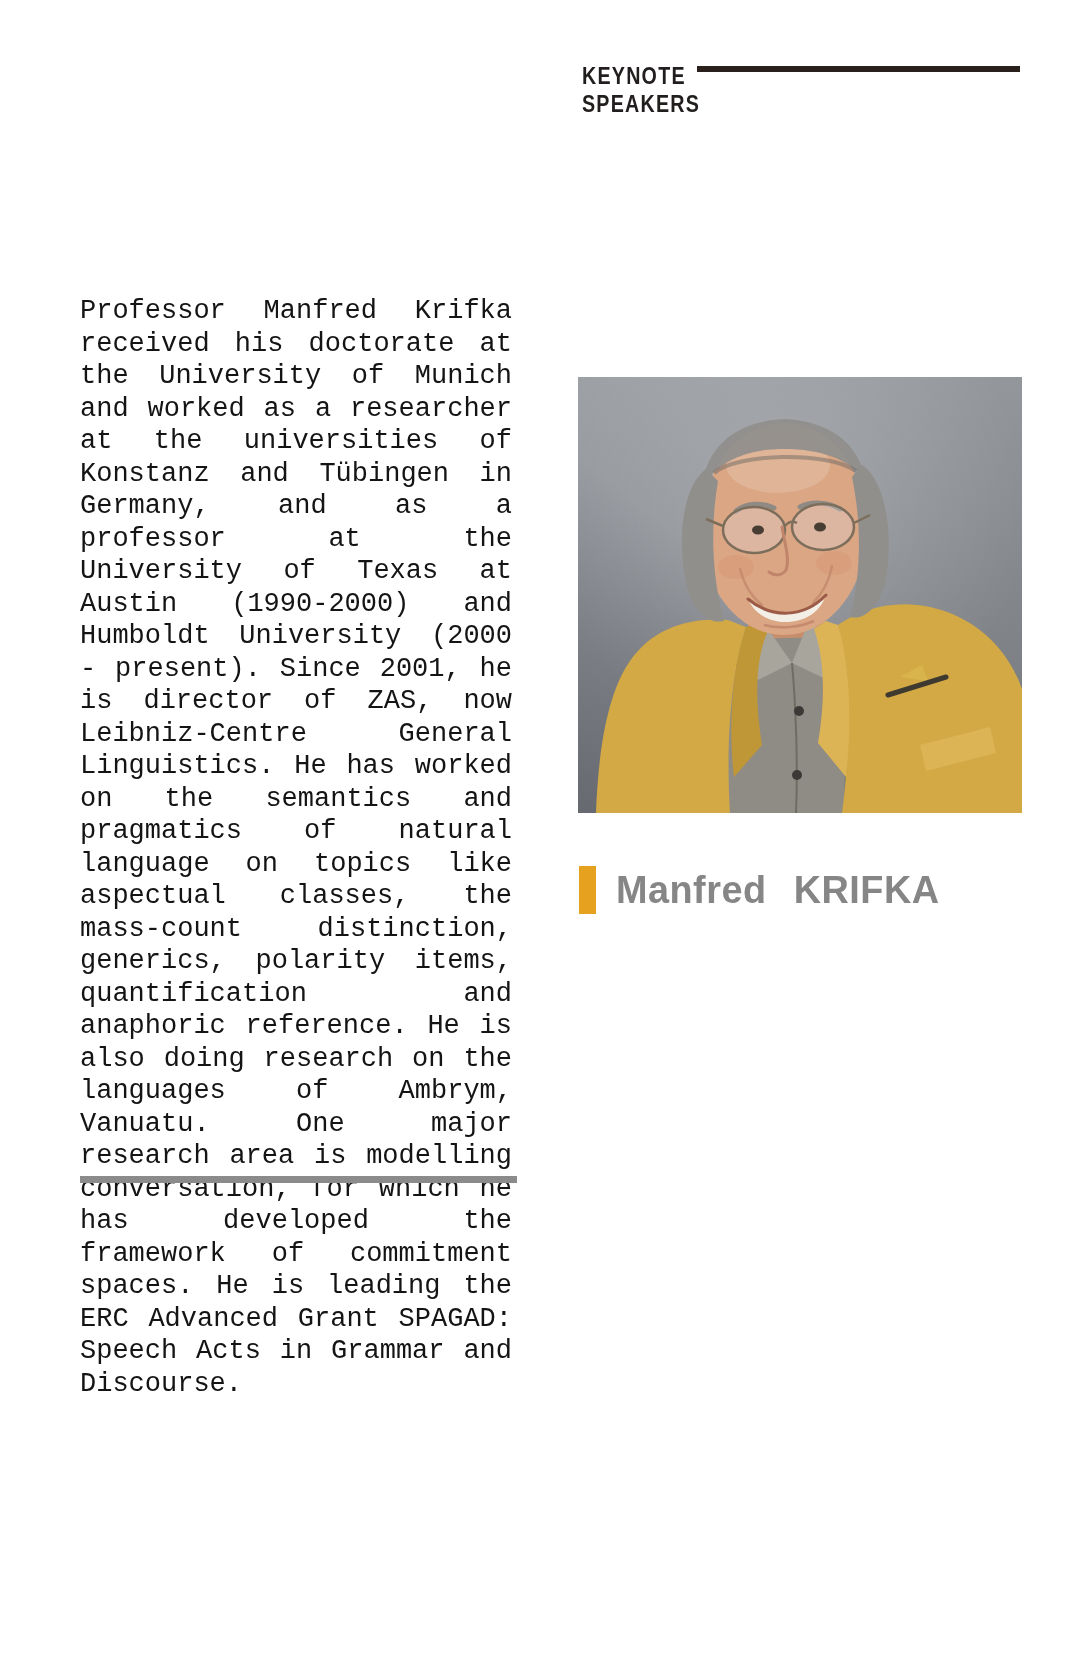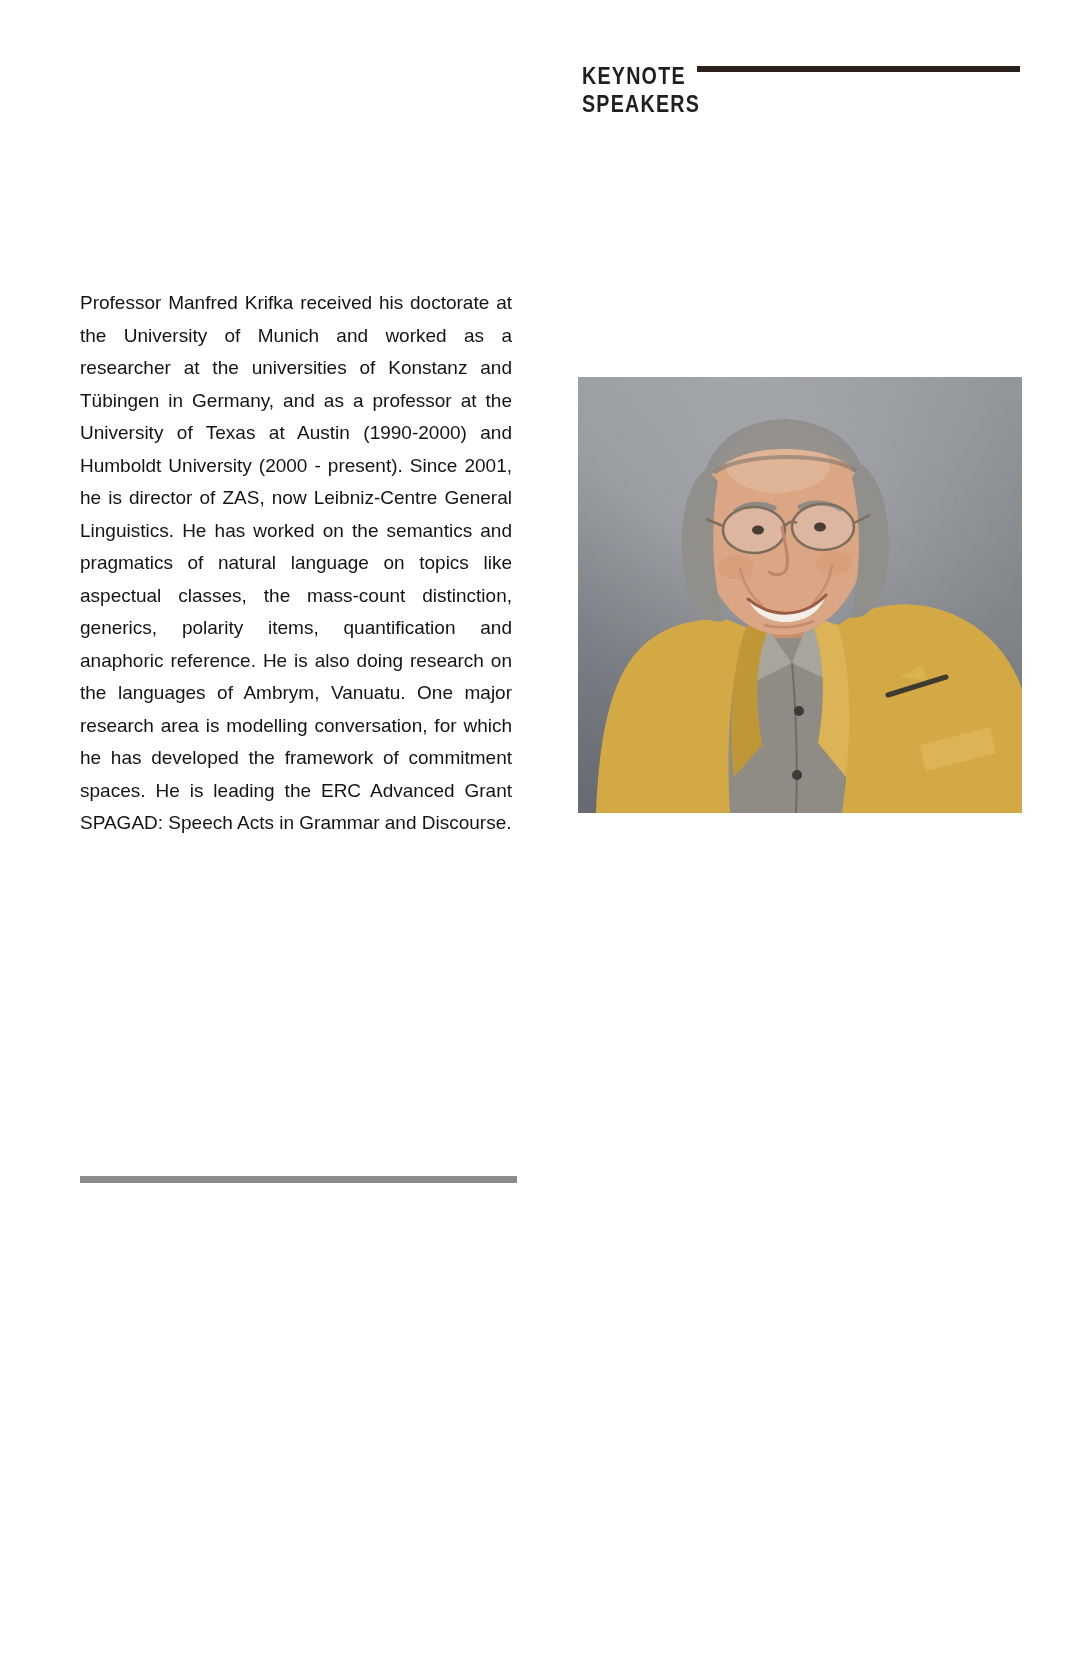--- a/index.html
+++ b/index.html
@@ -36,22 +36,22 @@
     height:6px;
     background:var(--header-rule,#2a211c);
   }
 
   
   .bio{
     position:absolute;
     left:80px;
     top:268px;
     width:432px;
-    font-family:Liberation Sans, sans-serif;
-    font-size:19px;
+    font-family:Liberation Mono, monospace;
+    font-size:27px;
     line-height:32.5px;
     text-align:justify;
     color:var(--body-text,#141414);
   }
 
   
   .photo{
     position:absolute;
     left:578px;
     top:377px;
@@ -194,16 +194,22 @@
 
       <path class="ph-fold" d="M162,192 C166,208 174,220 184,228"></path>
       <path class="ph-fold" d="M254,189 C251,205 244,217 235,226"></path>
 
       <path d="M170,222 C194,242 226,241 248,218 C242,236 226,245 208,245 C190,245 176,236 170,222 Z" fill="#f3efe7"></path>
       <path d="M170,222 C194,242 226,241 248,218" stroke="#9c5b47" stroke-width="3" fill="none" stroke-linecap="round"></path>
       <path d="M186,248 C200,252 220,251 236,244" stroke="#c0856a" stroke-width="2.5" fill="none" opacity="0.8"></path>
     </svg>
   </div>
 
+  <div class="name-row">
+    <div class="accent-bar"></div>
+    <div class="speaker-name">
+      <span class="first">Manfred</span><span class="last">KRIFKA</span>
+    </div>
+  </div>
 
   <div class="footer-rule"></div>
 
 </div>
 
 </body></html>

